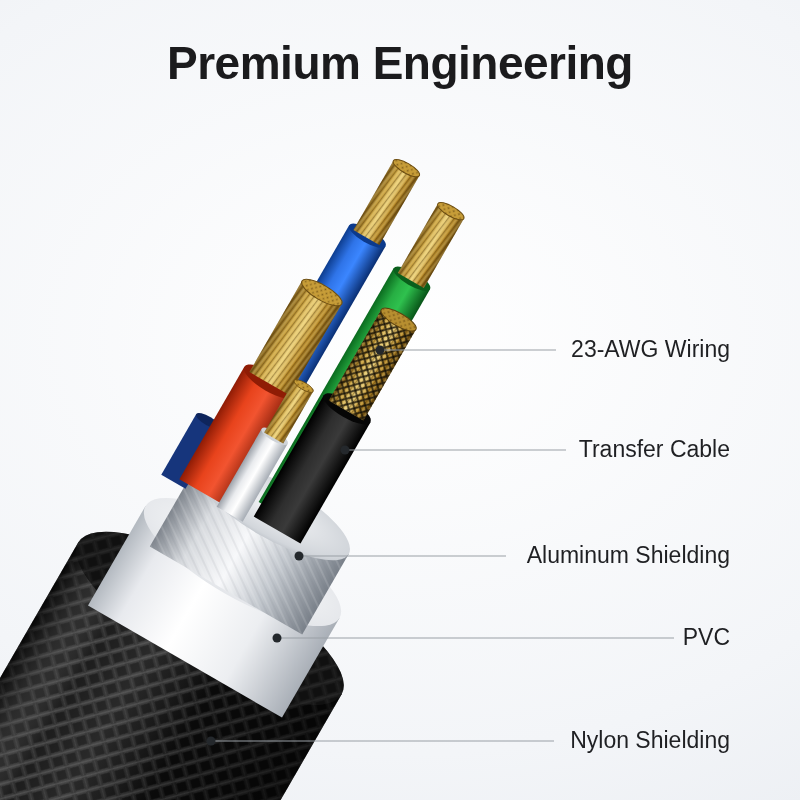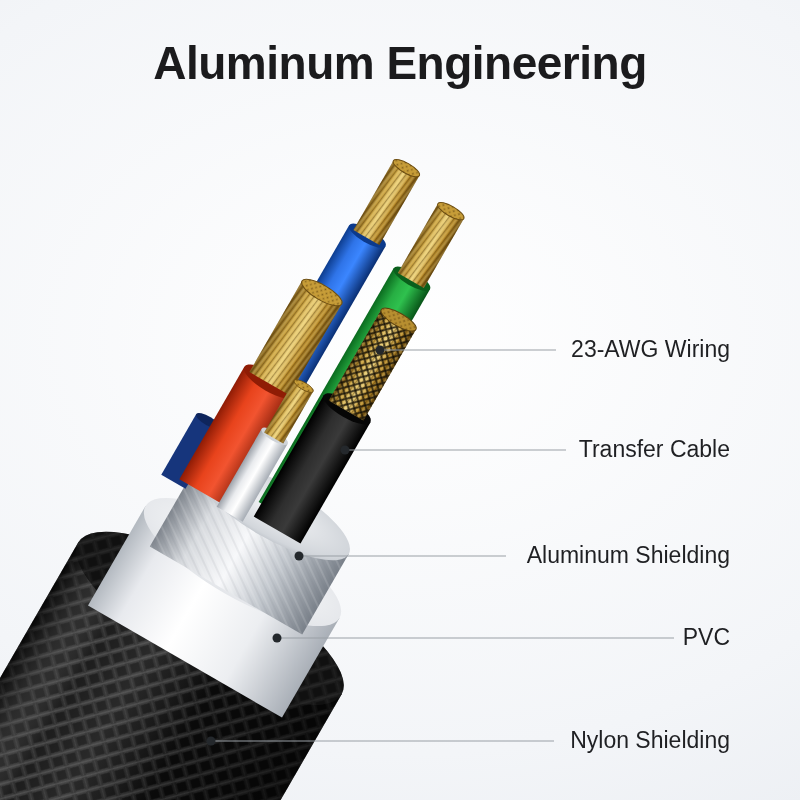--- a/index.html
+++ b/index.html
@@ -15,21 +15,21 @@
   }
   svg.illustration{position:absolute;left:0;top:0;}
   .callout-text{
     font-family:"Liberation Sans", sans-serif;
     font-size:23px;font-weight:500;fill:#1f2023;
   }
 </style>
 </head>
 <body>
 
-<h1 class="page-title">Aluminum Engineering</h1>
+<h1 class="page-title">Premium Engineering</h1>
 
 <svg class="illustration" width="800" height="800" viewBox="0 0 800 800">
   <defs>
     <linearGradient id="gPVC" x1="0" y1="0" x2="1" y2="0">
       <stop offset="0" stop-color="#b3b9c0"></stop>
         <stop offset="0.15" stop-color="#e8eaee"></stop>
       <stop offset="0.4" stop-color="#ffffff"></stop>
         <stop offset="0.7" stop-color="#eceef1"></stop>
       <stop offset="1" stop-color="#a9afb7"></stop>
     </linearGradient>

